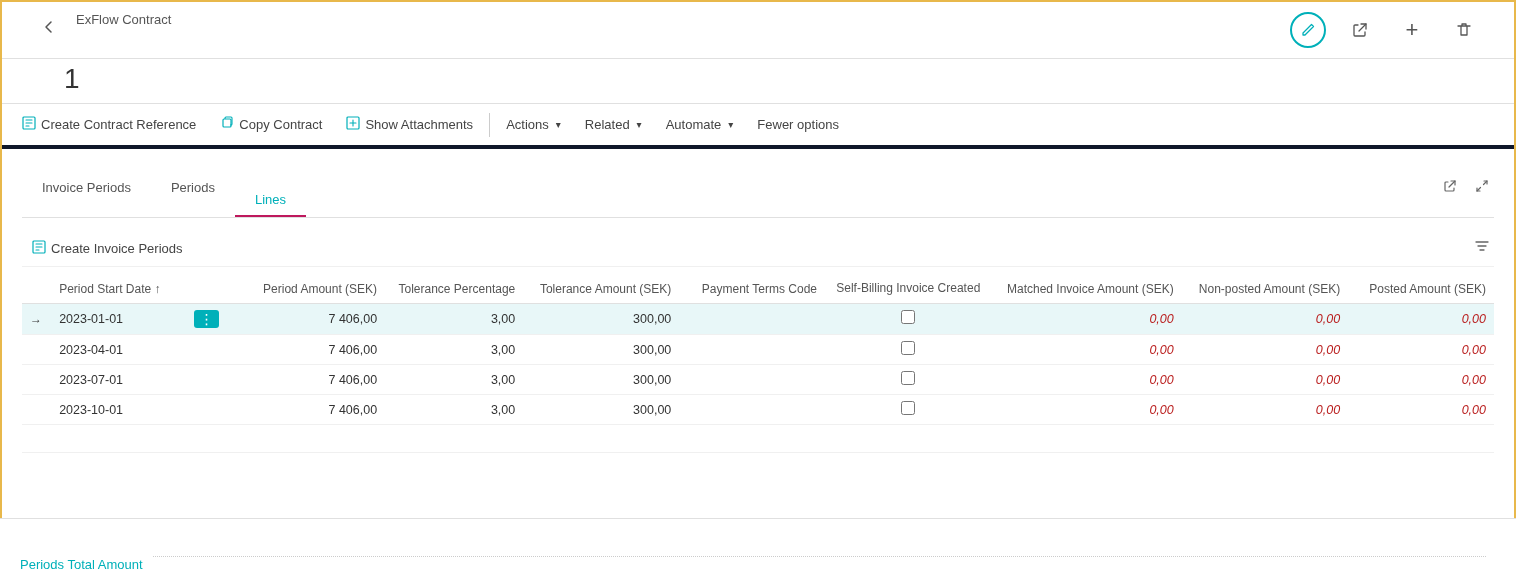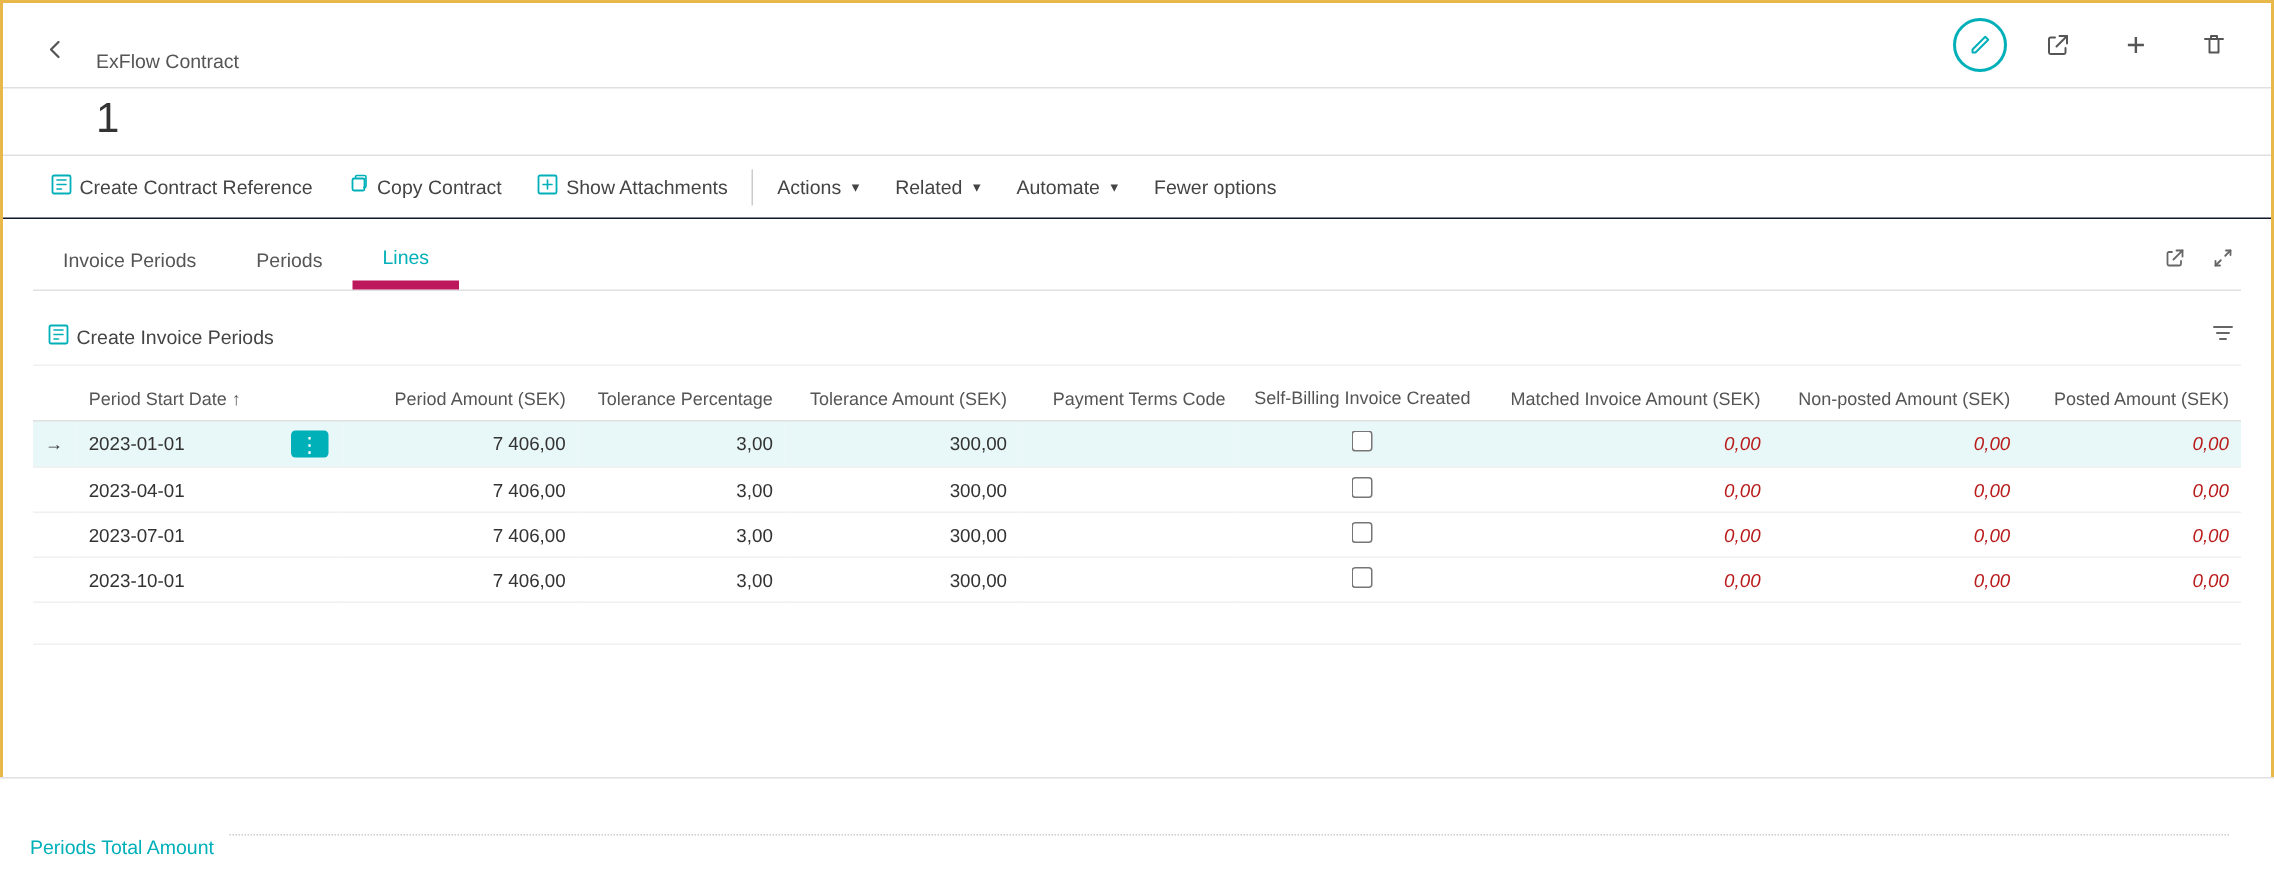--- a/index.html
+++ b/index.html
@@ -8,22 +8,22 @@
       font-size: 13px;
       background: #fff;
       color: #333;
       border: 2px solid #e8b84b;
       width: 1516px;
       min-height: 582px;
       overflow: hidden;
     }
     .header {
       display: flex;
-      align-items: flex-end;
-      padding: 10px 20px;
+      align-items: flex-start;
+      padding: 10px 32px;
       border-bottom: 1px solid #e0e0e0;
       gap: 12px;
     }
     .back-btn {
       width: 30px; height: 30px;
       border-radius: 50%;
       border: none;
       background: transparent;
       cursor: pointer;
       display: flex; align-items: center; justify-content: center;
@@ -57,22 +57,22 @@
     }
     .record-id {
       padding: 4px 20px 8px 62px;
       font-size: 28px;
       font-weight: 300;
       color: #333;
     }
     .toolbar {
       display: flex;
       align-items: center;
-      padding: 6px 20px;
-      border-bottom: 1px solid #0f172a;
+      padding: 6px 8px;
+      border-bottom: 4px solid #0f172a;
       border-top: 1px solid #e0e0e0;
       gap: 0;
       flex-wrap: wrap;
     }
     .toolbar-btn {
       display: flex;
       align-items: center;
       gap: 5px;
       padding: 6px 12px;
       background: transparent;
@@ -113,21 +113,22 @@
       color: #555;
       font-size: 13px;
       border-bottom: 2px solid transparent;
       background: none;
       border-top: none;
       border-left: none;
       border-right: none;
     }
     .tab.active {
       color: #00b0b9;
-      border-bottom: 6px solid #be185d;
+      border-bottom: 2px solid #be185d;
+      margin-top: 25px;
     }
     .tab-actions {
       margin-left: auto;
       display: flex;
       gap: 8px;
     }
     .tab-icon-btn {
       background: none;
       border: none;
       cursor: pointer;

